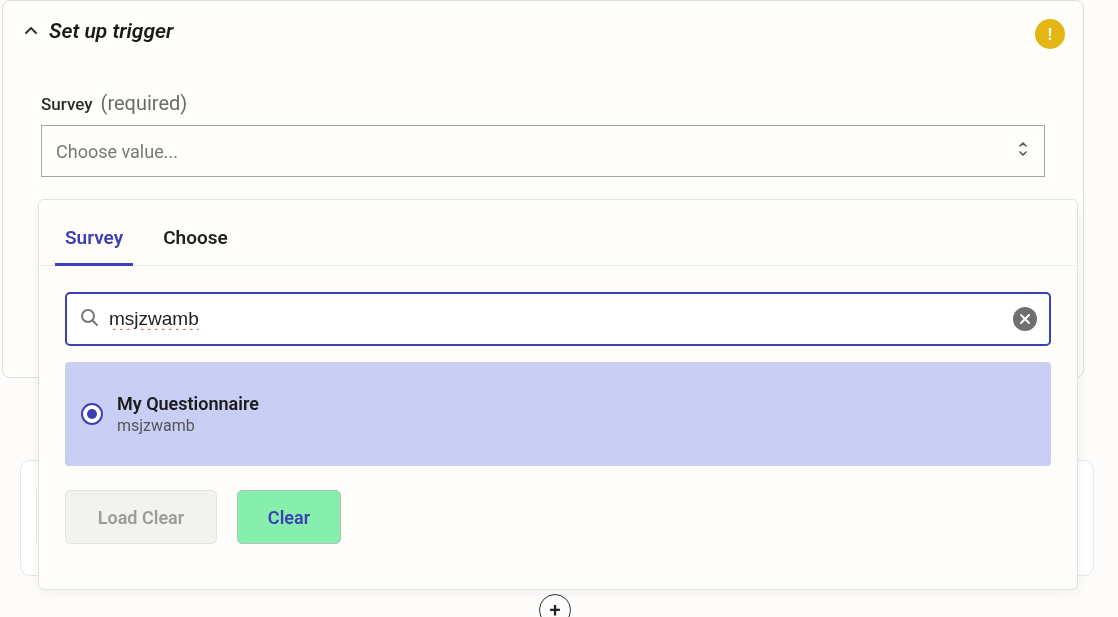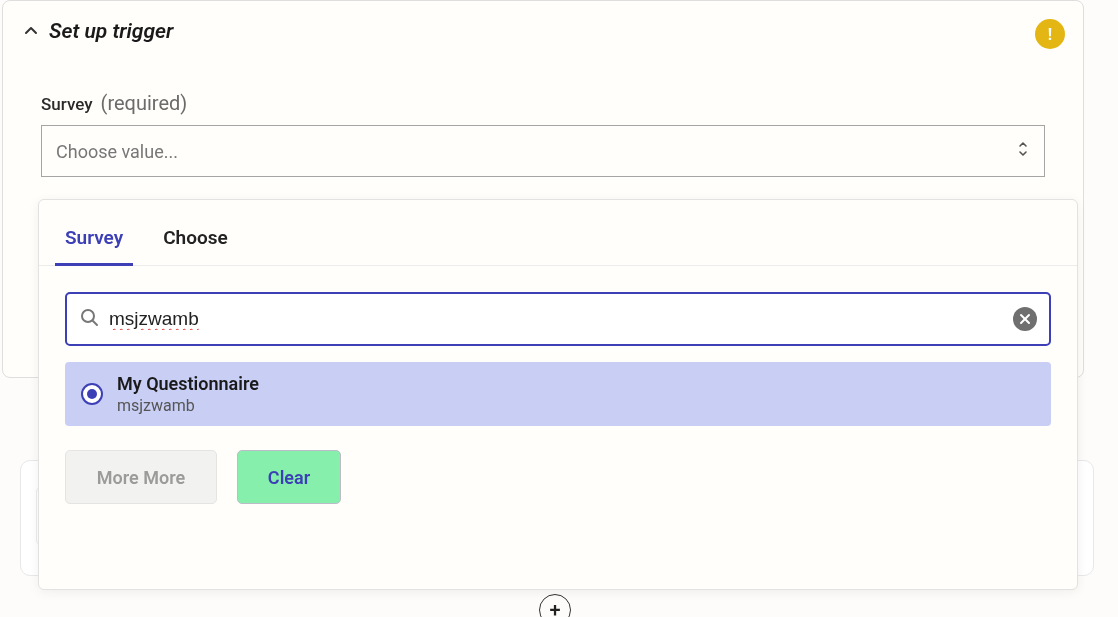--- a/index.html
+++ b/index.html
@@ -181,21 +181,21 @@
     align-items: center;
     justify-content: center;
     cursor: pointer;
     flex-shrink: 0;
   }
 
   .option-row {
     margin-top: 16px;
     background: #c9cef5;
     border-radius: 4px;
-    padding: 11px 16px;
+    padding: 31px 16px;
     display: flex;
     align-items: center;
     gap: 14px;
     cursor: pointer;
   }
   .radio {
     width: 22px;
     height: 22px;
     border: 2px solid #3c3fb6;
     border-radius: 50%;
@@ -355,21 +355,21 @@
       <span class="radio">
         <span class="radio-dot"></span>
       </span>
       <span class="option-text">
         <span class="option-title">My Questionnaire</span>
         <span class="option-sub">msjzwamb</span>
       </span>
     </div>
 
     <div class="btn-row">
-      <div class="btn btn-load">More More</div>
+      <div class="btn btn-load">Load Clear</div>
       <div class="btn btn-clear">Clear</div>
     </div>
   </div>
 </div>
 
 <div class="plus-node">
   <span>+</span>
 </div>
 
 </body></html>

